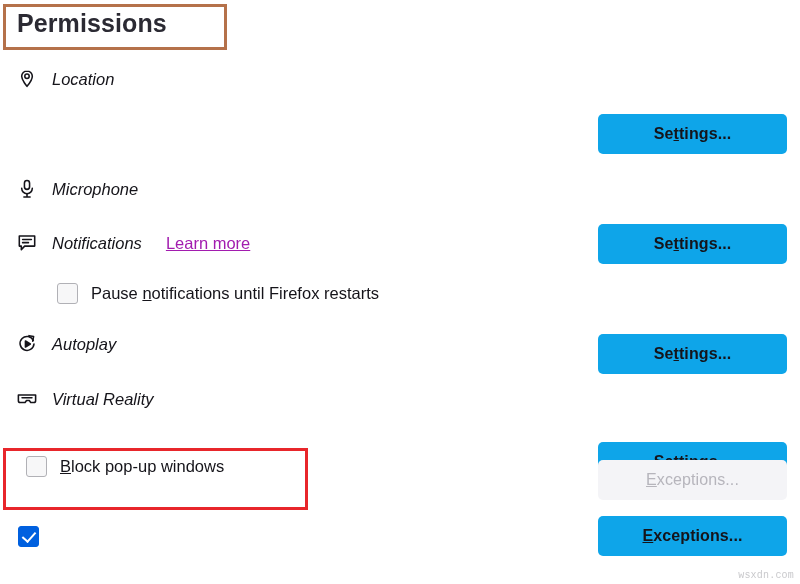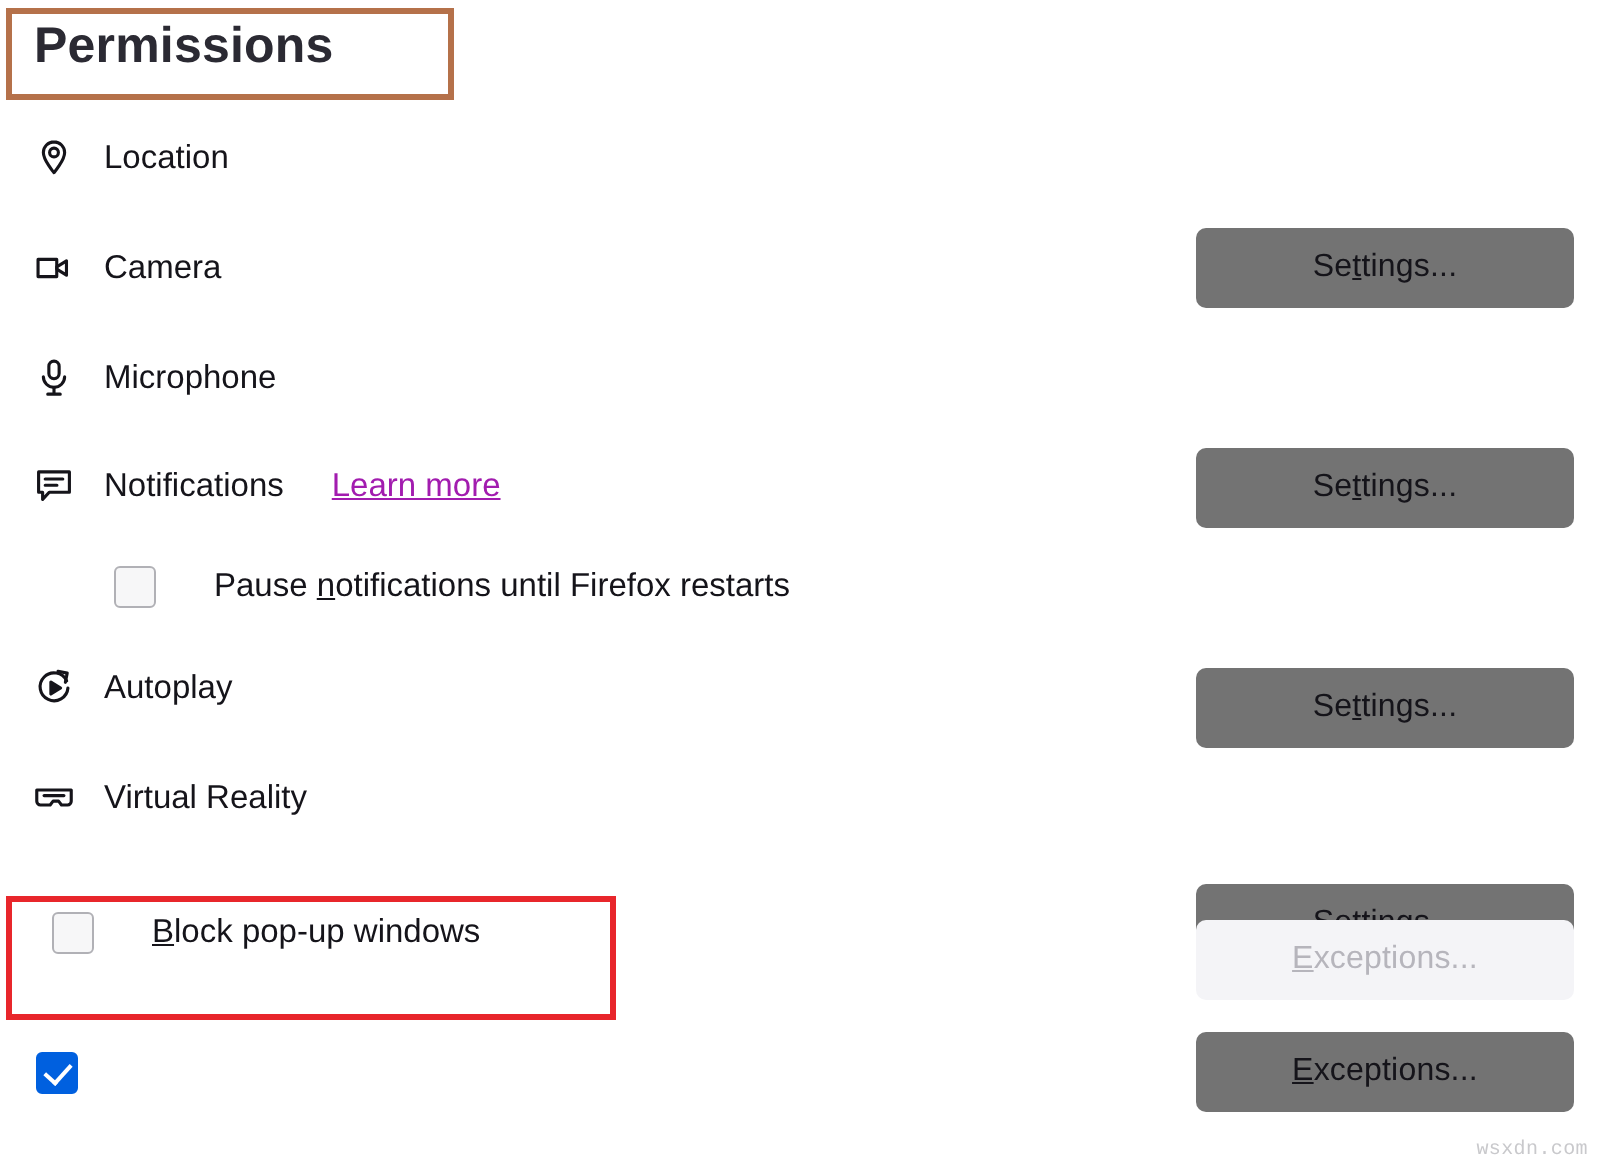--- a/index.html
+++ b/index.html
@@ -63,44 +63,45 @@
     width: 22px;
     height: 22px;
     display: block;
     flex: 0 0 auto;
   }
   .row-label {
     font-size: 16.5px;
     color: #15141a;
     white-space: nowrap;
     line-height: 1;
+    font-style: italic;
   }
   .learn-more {
     font-size: 16.5px;
     color: #a21caf;
     text-decoration: underline;
     white-space: nowrap;
     cursor: pointer;
     margin-left: 10px;
     line-height: 1;
   }
 
   
   .btn {
     position: absolute;
     left: 598px;
     width: 189px;
     height: 40px;
     border: none;
     border-radius: 5px;
-    background: #737373;
+    background: #0ea5e9;
     color: #15141a;
     font-family: "Liberation Sans", sans-serif;
     font-size: 16px;
-    font-weight: 400;
+    font-weight: 700;
     letter-spacing: 0.1px;
     cursor: pointer;
     padding: 0;
     display: flex;
     align-items: center;
     justify-content: center;
     box-sizing: border-box;
   }
   .btn.disabled {
     background: #f4f4f7;
@@ -109,21 +110,21 @@
     font-weight: 400;
   }
   .btn .ak { text-decoration: underline; }
 
   
   .check-row {
     position: absolute;
     height: 30px;
     display: flex;
     align-items: center;
-    gap: 29px;
+    gap: 13px;
   }
   .cbox {
     width: 21px;
     height: 21px;
     border-radius: 3px;
     box-sizing: border-box;
     flex: 0 0 auto;
     display: block;
     position: relative;
   }
@@ -195,29 +196,20 @@
         </svg>
       </span>
       <span class="row-label">Location</span>
     </div>
     <button class="btn" style="top:57px;">
         <span>Se<span class="ak">t</span>tings...</span>
       </button>
   </div>
 
   <div class="row" style="top:112px;">
-    <div class="row-left">
-      <span class="row-icon">
-        <svg viewBox="0 0 24 24" width="22" height="22" fill="none" stroke="#15141a" stroke-width="1.7">
-          <path d="M3.3 7.3h10.2v9.4H3.3z" stroke-linejoin="round"></path>
-          <path d="M13.5 11.4l5.3-3.3v7.8l-5.3-3.3z" stroke-linejoin="round"></path>
-        </svg>
-      </span>
-      <span class="row-label">Camera</span>
-    </div>
     <button class="btn" style="top:112px;">
         <span>Se<span class="ak">t</span>tings...</span>
       </button>
   </div>
 
   <div class="row" style="top:167px;">
     <div class="row-left">
       <span class="row-icon">
         <svg viewBox="0 0 24 24" width="22" height="22" fill="none" stroke="#15141a" stroke-width="1.7">
           <rect x="9.2" y="2.8" width="5.6" height="9.6" rx="2.8" stroke-linejoin="round"></rect>

